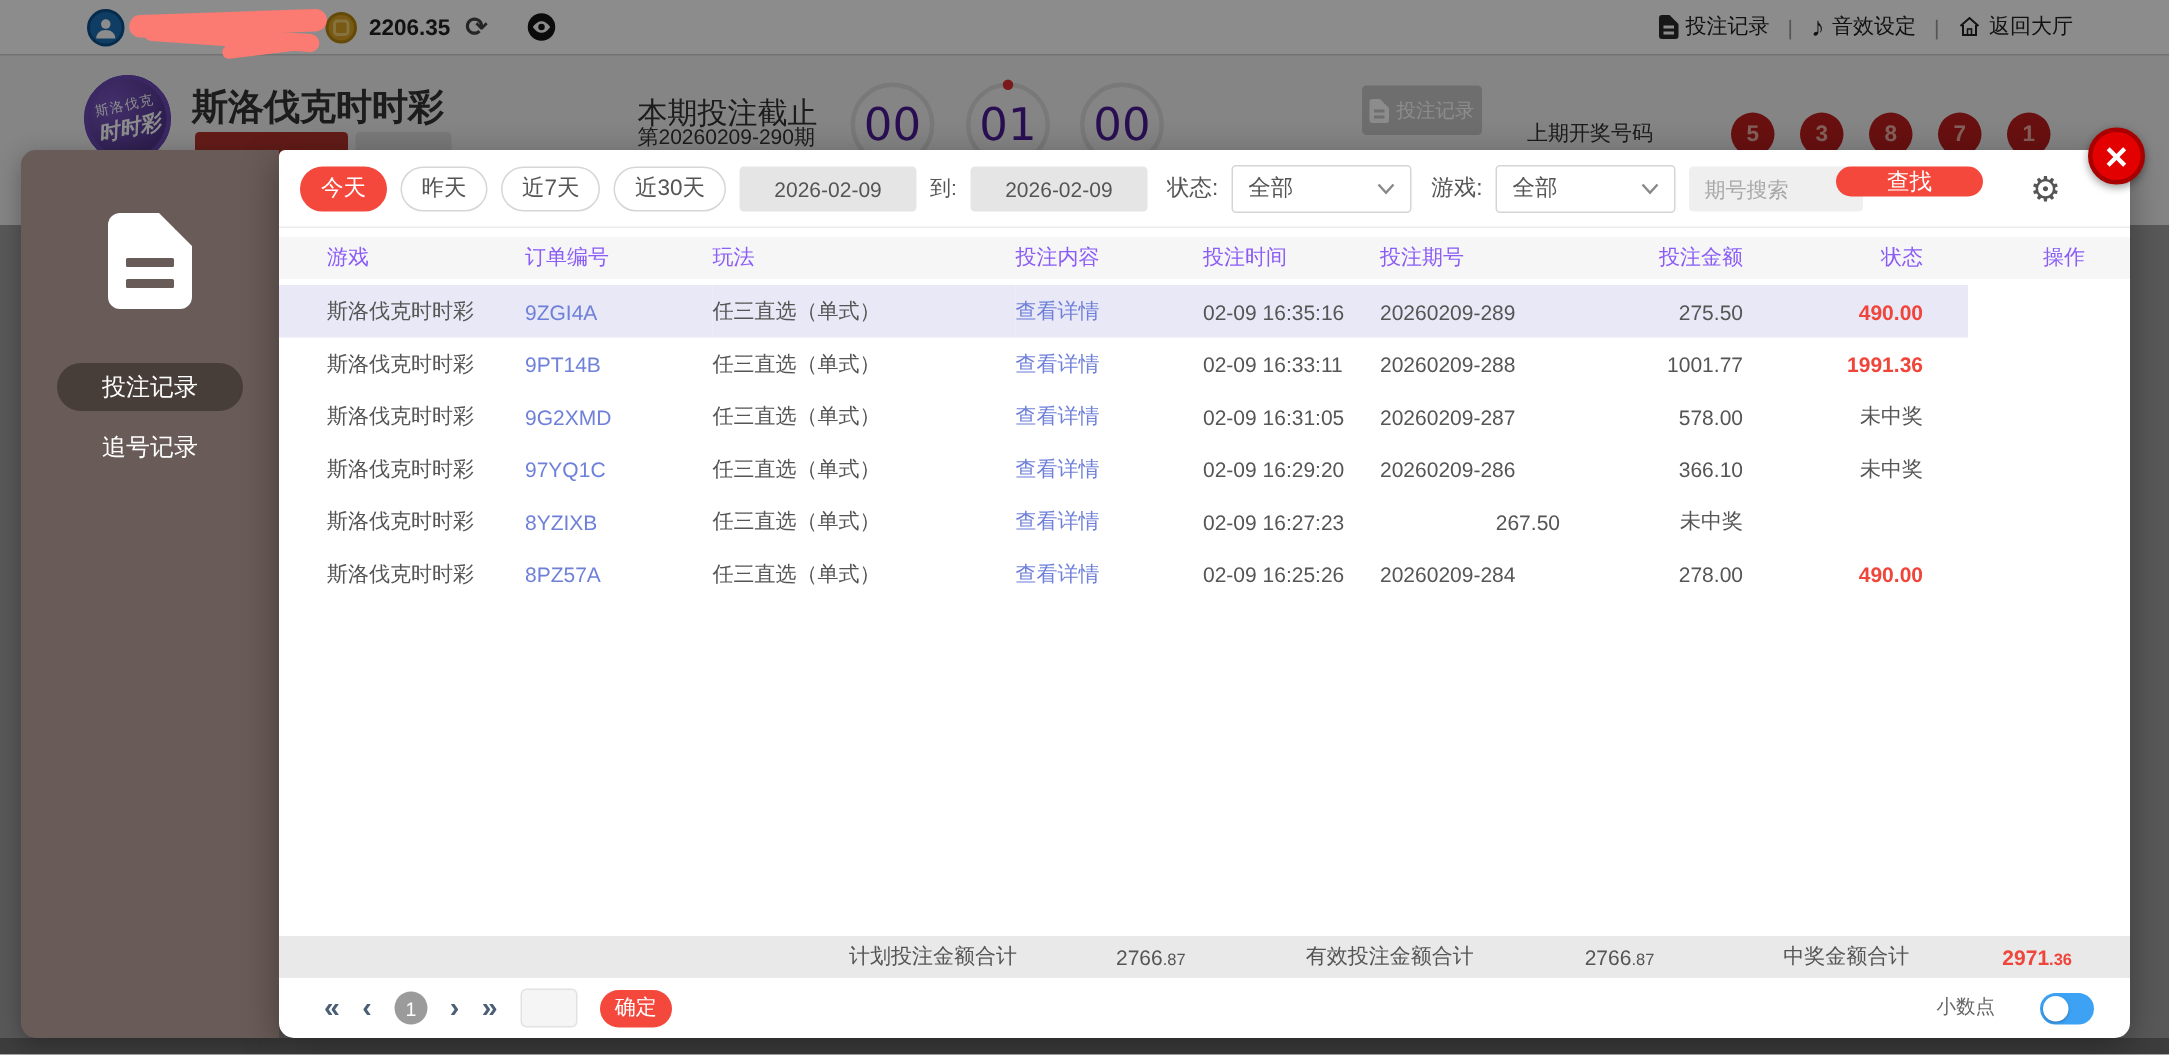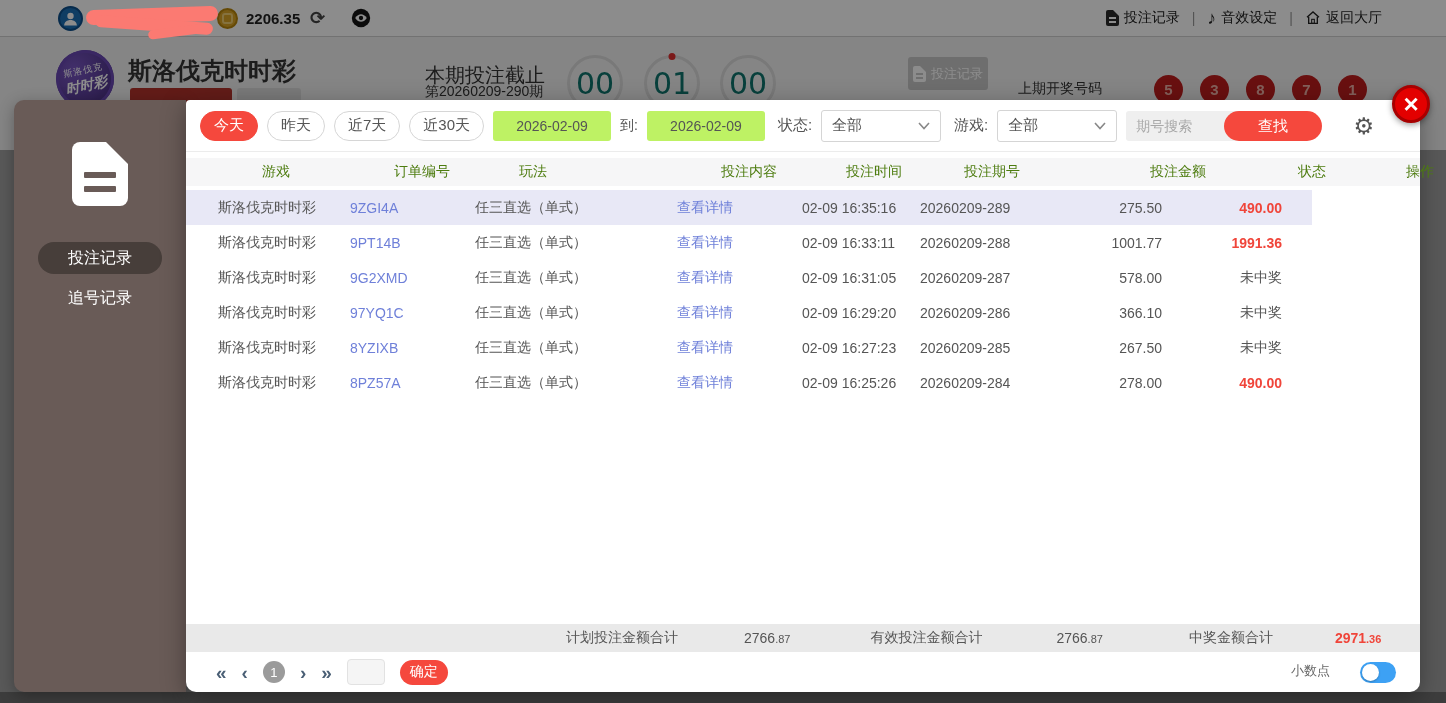--- a/index.html
+++ b/index.html
@@ -29,21 +29,21 @@
           background:radial-gradient(circle at 35% 30%, #7a57c4, #53378f 70%); box-shadow:inset 0 0 0 3px #6a48b4;
           display:flex; flex-direction:column; align-items:center; justify-content:center; transform:rotate(-12deg); color:#fff; }
   .logo .l1 { font-size:9px; letter-spacing:1px; }
   .logo .l2 { font-size:14px; font-weight:700; font-style:italic; }
   .game-title { position:absolute; left:128px; top:18px; font-size:24px; font-weight:700; color:#333; }
   .btn-red-h { position:absolute; left:130px; top:51px; width:102px; height:18px; background:#b5342c; border-radius:3px 3px 0 0; }
   .btn-grey-h { position:absolute; left:237px; top:51px; width:64px; height:18px; background:#dedede; border-radius:3px 3px 0 0; }
   .deadline { position:absolute; left:425px; top:25px; font-size:20px; color:#333; }
   .issue-no { position:absolute; left:425px; top:46px; font-size:14px; color:#333; }
   .cd-circle { position:absolute; top:18px; width:56px; height:56px; border:3px solid #dcdcdc; border-radius:50%;
-               display:flex; align-items:center; justify-content:center; font-size:30px; color:#0f766e; font-family:"DejaVu Sans",sans-serif;text-align:right; }
+               display:flex; align-items:center; justify-content:center; font-size:30px; color:#4c1d95; font-family:"DejaVu Sans",sans-serif;text-align:right; }
   .cd-h { left:567px; } .cd-m { left:644px; } .cd-s { left:720px; }
   .cd-dot { position:absolute; left:50%; top:-5px; transform:translateX(-50%); width:7px; height:7px; border-radius:50%; background:#e03030; }
   .hd-bet-btn { position:absolute; left:908px; top:20px; width:80px; height:33px; background:#c9c9c9; border-radius:3px;
                 display:flex; align-items:center; justify-content:center; gap:5px; color:#fff; font-size:13px; }
   .hd-bet-btn .doc-ic { background:#fff; }
   .hd-bet-btn .doc-ic::before { border-top-color:#c9c9c9; border-right-color:#c9c9c9; }
   .hd-bet-btn .doc-ic::after { background:#c9c9c9; box-shadow:0 4px 0 #c9c9c9; }
   .last-label { position:absolute; left:1018px; top:43px; font-size:14px; color:#333; }
   .ball { position:absolute; top:38px; width:29px; height:29px; border-radius:50%; background:#c01e1e;
           display:flex; align-items:center; justify-content:center; color:#efb0a6; font-size:15px; font-weight:700; }
@@ -62,34 +62,34 @@
   .di-1 { top:142px; } .di-2 { top:182px; }
 
   
   .modal { position:absolute; left:186px; top:100px; width:1234px; height:592px; background:#fff; z-index:10; border-radius:4px 4px 10px 10px; box-shadow:0 6px 24px rgba(0,0,0,0.35); }
   .close-btn { position:absolute; left:1206px; top:-15px; width:38px; height:38px; border-radius:50%; background:#e30000; border:3px solid #a80000;
                color:#fff; font-size:26px; font-weight:700; display:flex; align-items:center; justify-content:center; line-height:1; z-index:20; box-shadow:0 2px 6px rgba(0,0,0,0.4); cursor:pointer; }
 
   .filterbar { position:relative; height:52px; display:flex; align-items:center; gap:9px; padding-left:14px; border-bottom:1px solid #ececec; }
   .pill { height:30px; padding:0 13px; border-radius:15px; display:flex; align-items:center; font-size:15px; color:#555; background:#fff; border:1px solid #d6d6d6; cursor:pointer; }
   .pill.active { background:#f5483d; border-color:#f5483d; color:#fff; }
-  .date-input { width:118px; height:30px; background:#bef264; border:none; border-radius:3px; text-align:center; font-size:14px; color:#555; font-family:inherit; }
+  .date-input { width:118px; height:30px; background:#e5e5e5; border:none; border-radius:3px; text-align:center; font-size:14px; color:#555; font-family:inherit; }
   .to-label { font-size:14px; color:#555; }
   .lbl { font-size:15px; color:#555; margin-left:4px; }
   .selectbox { width:120px; height:32px; border:1px solid #d5d5d5; border-radius:3px; background:#fff; display:flex; align-items:center; justify-content:space-between; padding:0 10px; font-size:15px; color:#555; cursor:pointer; }
   .chev { width:12px; height:8px; }
   .search-input { width:116px; height:30px; background:#efefef; border:none; border-radius:3px; padding:0 10px; font-size:14px; color:#555; font-family:inherit; }
   .search-input::placeholder { color:#a8a8a8; }
-  .find-btn { position:absolute; right:98px; top:11px; width:98px; height:30px; background:#f5483d; border:none; border-radius:15px; color:#fff; font-size:15px; cursor:pointer; }
+  .find-btn { position:absolute; right:98px; top:11px; width:98px; height:20px; background:#f5483d; border:none; border-radius:15px; color:#fff; font-size:15px; cursor:pointer; }
   .gear { position:absolute; right:46px; top:13px; font-size:23px; color:#555; cursor:pointer; }
 
   .tgrid { display:grid; grid-template-columns:164px 125px 202px 125px 118px 150px 122px 120px 108px; align-items:center; }
   .tgrid > div:first-child { padding-left:32px; }
   .c-r { text-align:right; padding-right:30px; }
-  .thead { height:28px; margin-top:6px; background:#f6f6f7; font-size:14px; color:#4d7c0f;padding-left:44px; }
+  .thead { height:28px; margin-top:6px; background:#f6f6f7; font-size:14px; color:#8b5cf6; }
   .trow { height:35px; font-size:14px; color:#555; }
   .trow .c-order, .trow .c-detail { color:#6f80d9; cursor:pointer; }
   .trow.highlight > div { background:#e8e8f6; }
   .trow.highlight > .c-action { background:transparent; }
   .trow > div { height:35px; display:flex; align-items:center; }
   .trow > .c-r { justify-content:flex-end; }
   .c-status.win { color:#f0453a; font-weight:700;text-align:center; }
 
   .summary { position:absolute; left:0; bottom:40px; width:1234px; height:28px; background:#e9e9e9; display:flex; align-items:center; font-size:14px; color:#555; }
   .s-l1 { margin-left:380px; } .s-v1 { margin-left:66px; }
@@ -297,21 +297,20 @@
       <div class="c-r">366.10</div>
       <div class="c-r c-status">未中奖</div>
       <div class="c-r c-action"></div>
     </div>
     <div class="trow tgrid">
       <div>斯洛伐克时时彩</div>
       <div class="c-order">8YZIXB</div>
       <div>任三直选（单式）</div>
       <div class="c-detail">查看详情</div>
       <div>02-09 16:27:23</div>
-      <div>20260209-285</div>
       <div class="c-r">267.50</div>
       <div class="c-r c-status">未中奖</div>
       <div class="c-r c-action"></div>
     </div>
     <div class="trow tgrid">
       <div>斯洛伐克时时彩</div>
       <div class="c-order">8PZ57A</div>
       <div>任三直选（单式）</div>
       <div class="c-detail">查看详情</div>
       <div>02-09 16:25:26</div>

